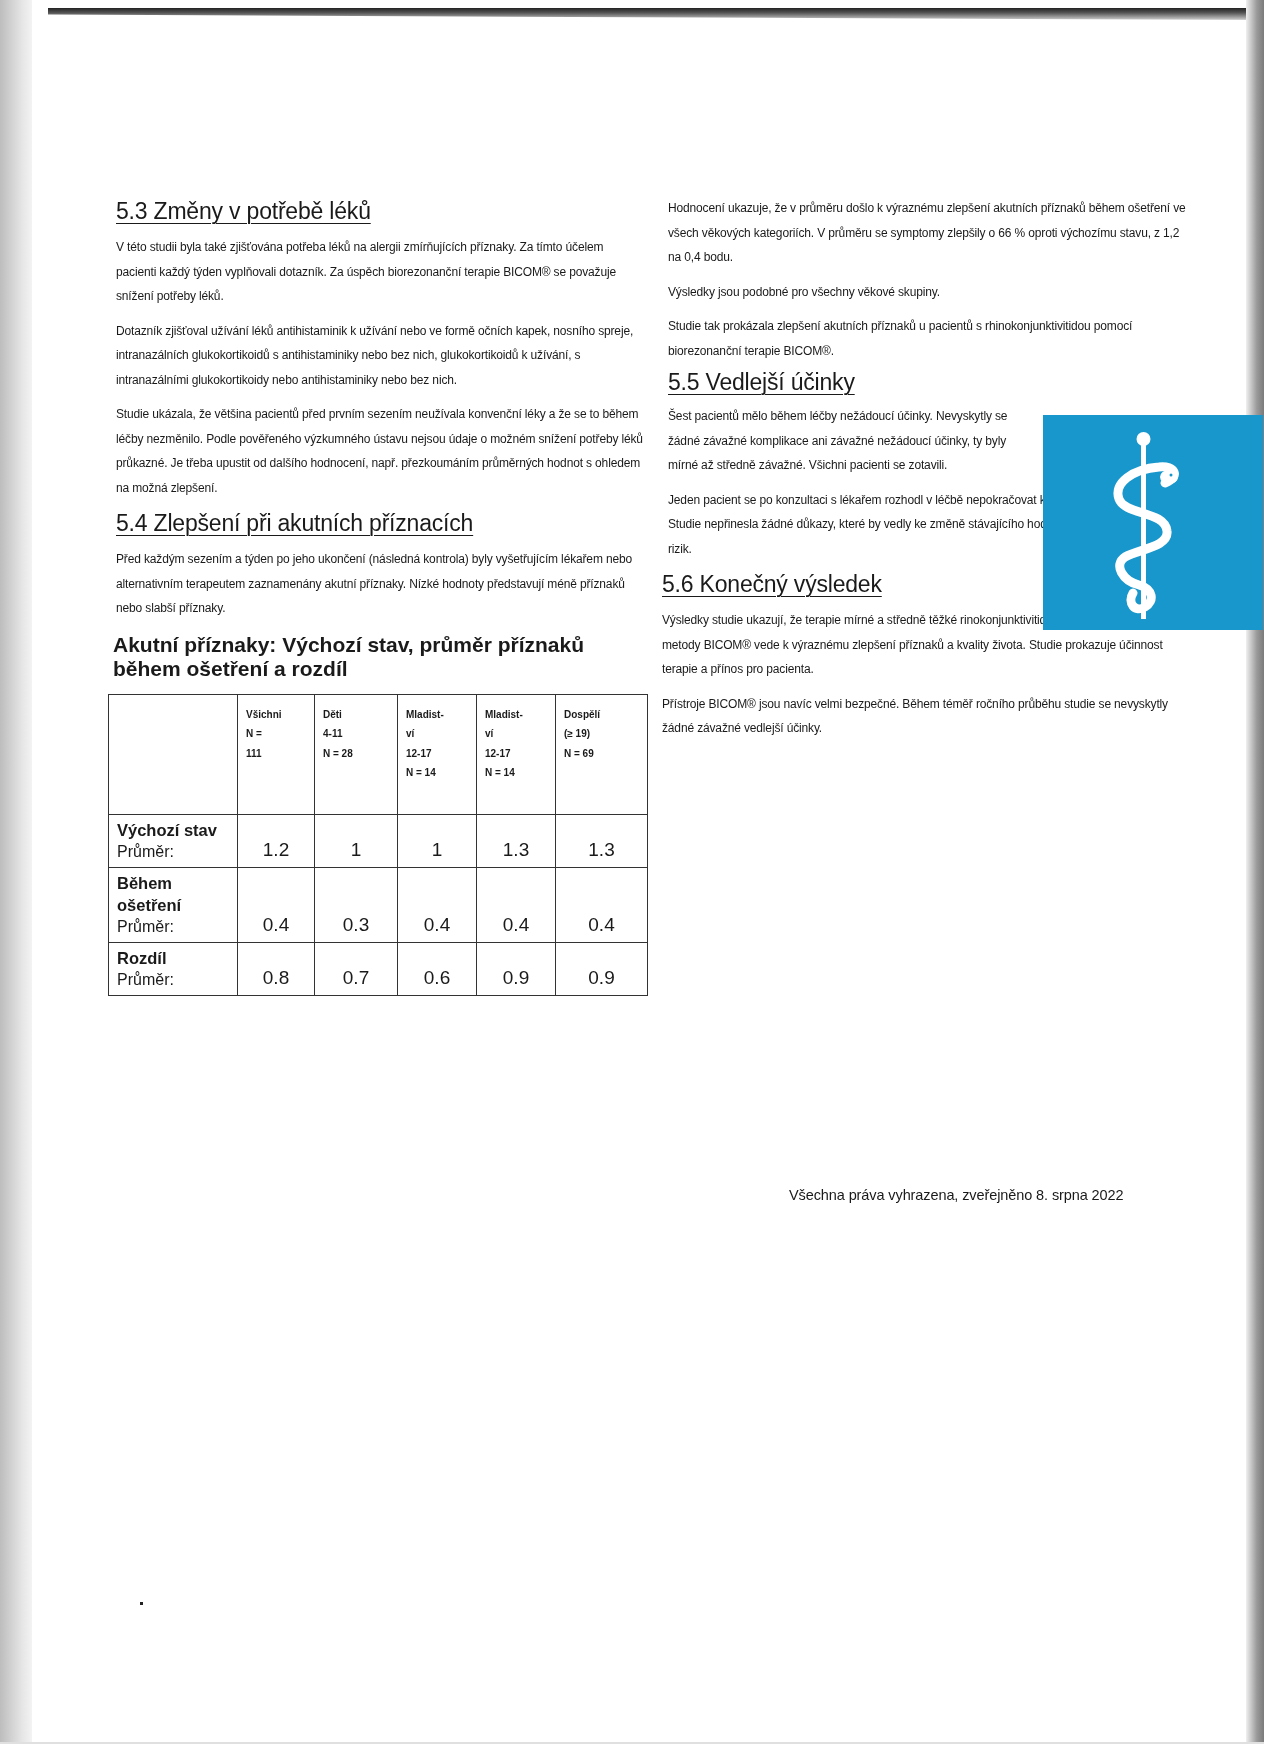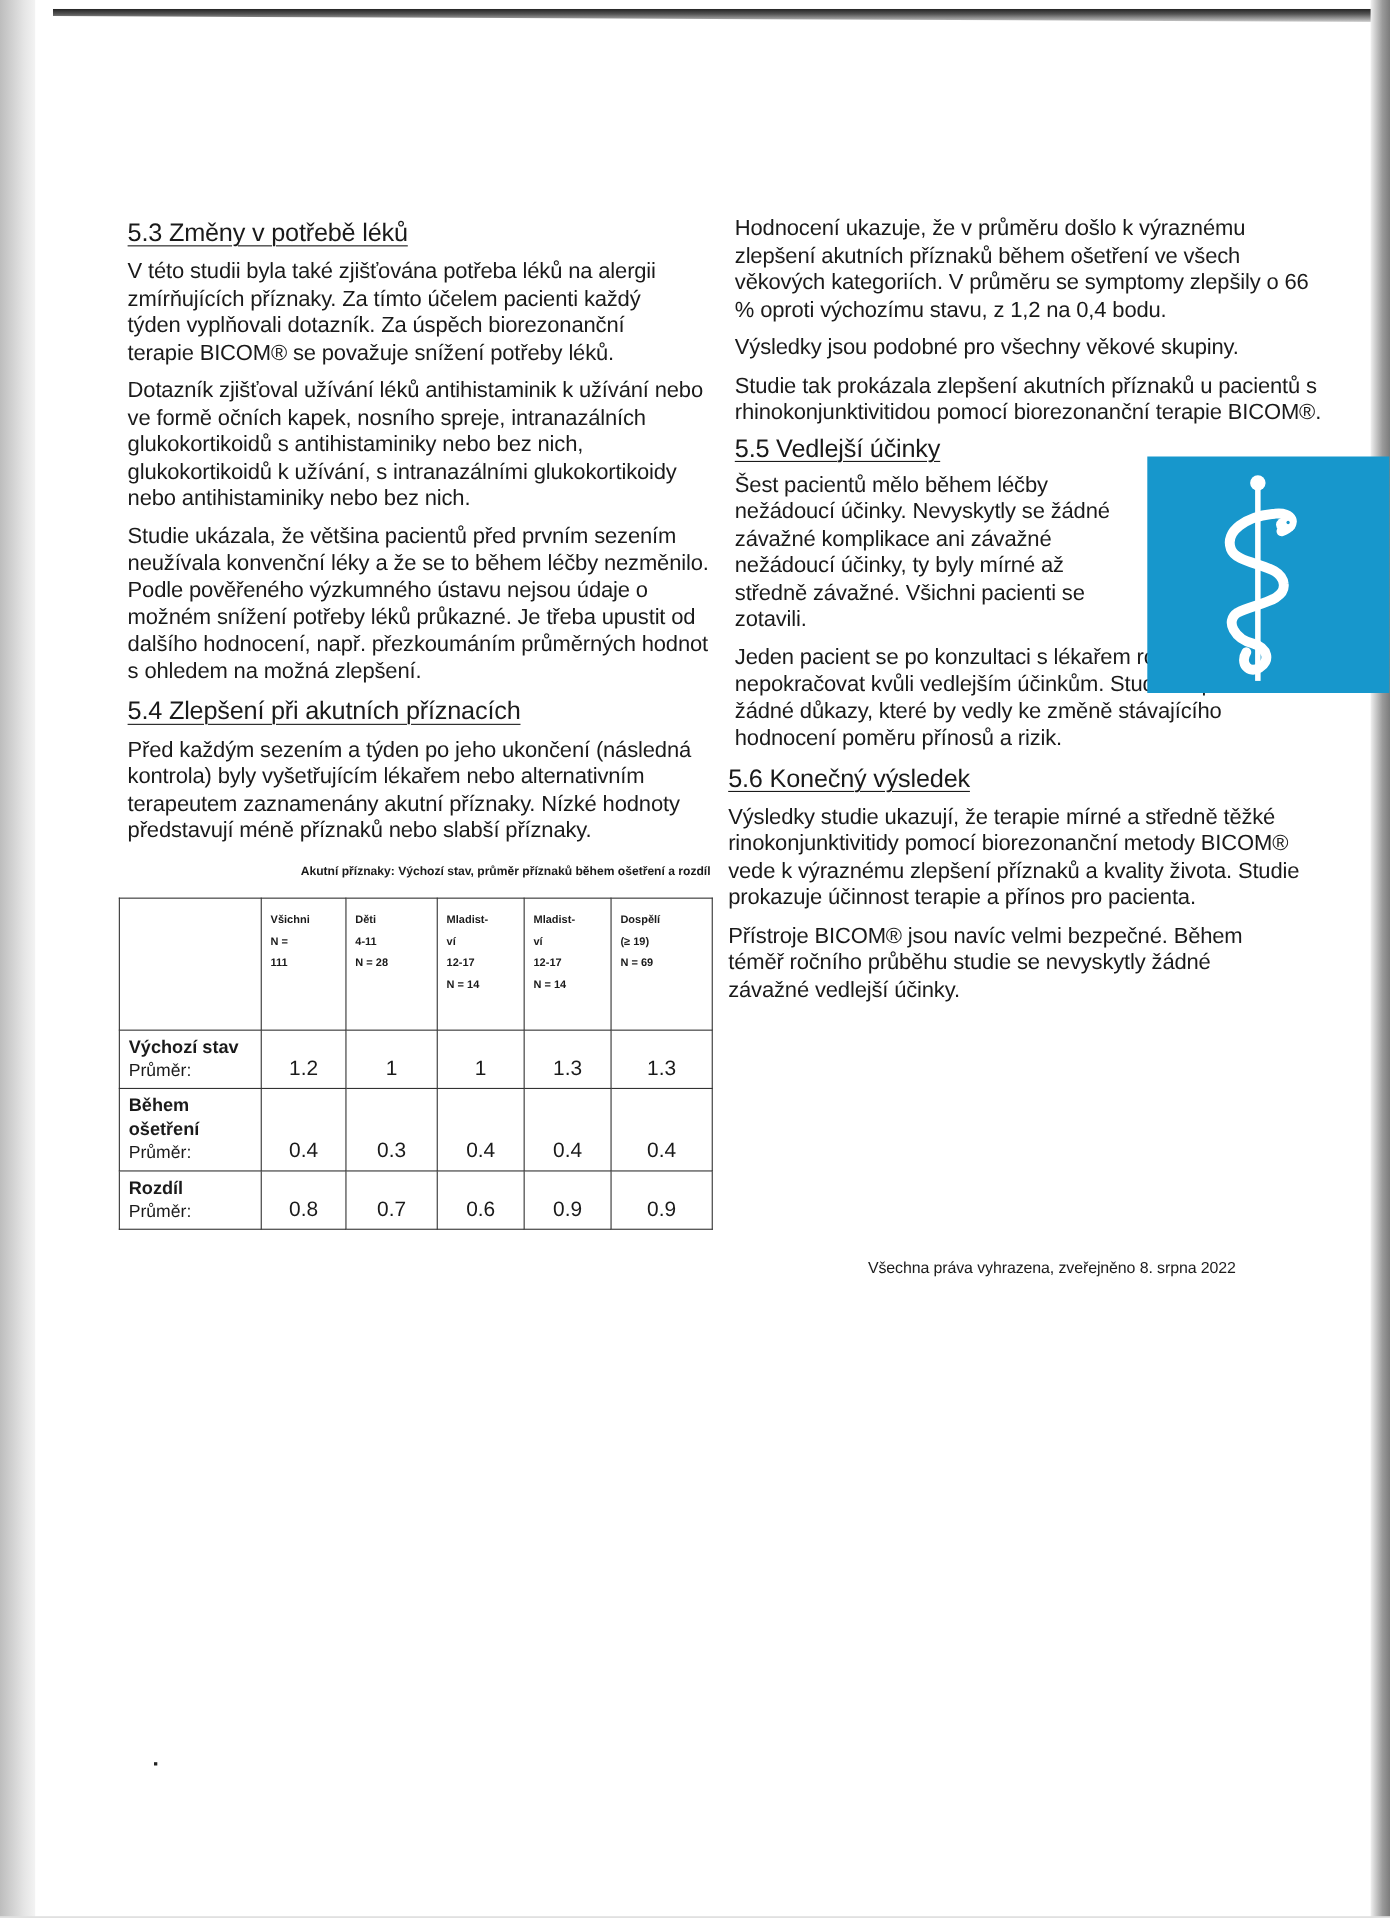--- a/index.html
+++ b/index.html
@@ -29,23 +29,23 @@
 
   .col-left { position: absolute; left: 116px; top: 198px; width: 530px; }
   .col-right { position: absolute; left: 668px; top: 196px; width: 530px; }
 
   h2 {
     font-weight: normal; font-size: 23px; margin: 0 0 10px 0;
     text-decoration: underline; text-underline-offset: 4px; text-decoration-thickness: 1px;
     letter-spacing: -0.2px;
   }
   p {
-    font-size: 20px; line-height: 24.5px; margin: 0 0 10px 0; letter-spacing: -0.15px;
+    font-size: 12px; line-height: 24.5px; margin: 0 0 10px 0; letter-spacing: -0.15px;
   }
-  .table-caption { font-weight: bold; font-size: 11px; line-height: 24.5px; margin: 12px 0 12px -3px; text-align: right; }
+  .table-caption { font-weight: bold; font-size: 21px; line-height: 24.5px; margin: 12px 0 12px -3px; }
 
   table.symptoms {
     border-collapse: collapse; margin-left: -8px; width: 540px;
     font-size: 16px;
   }
   table.symptoms td, table.symptoms th {
     border: 1px solid #333; vertical-align: top; padding: 8px 8px 4px 8px;
   }
   table.symptoms th { font-weight: bold; text-align: left; font-size: 10px; line-height: 19.5px; height: 105px; padding-top: 10px; }
   table.symptoms th.corner { width: 112px; }
@@ -53,21 +53,21 @@
   table.symptoms td.rowhead .b { font-weight: bold; font-size: 16.5px; }
   table.symptoms td.val { vertical-align: bottom; text-align: center; font-size: 19px; padding-bottom: 6px; }
 
   .caduceus-box {
     position: absolute; left: 1043px; top: 415px; width: 220px; height: 215px;
     background: #1797cc;
   }
   .caduceus-box svg { position: absolute; left: 40px; top: 10px; }
 
   .footer {
-    position: absolute; left: 789px; top: 1145px; font-size: 14.5px; letter-spacing: -0.1px;
+    position: absolute; left: 789px; top: 1187px; font-size: 14.5px; letter-spacing: -0.1px;
   }
   .stray-dot { position: absolute; left: 140px; top: 1602px; width: 3px; height: 3px; background: #222; }
   .wrap-narrow { width: 360px; }
 </style>
 </head>
 <body>
 
 <div class="scan-left"></div>
 <div class="scan-top"></div>
 <div class="scan-right"></div>

